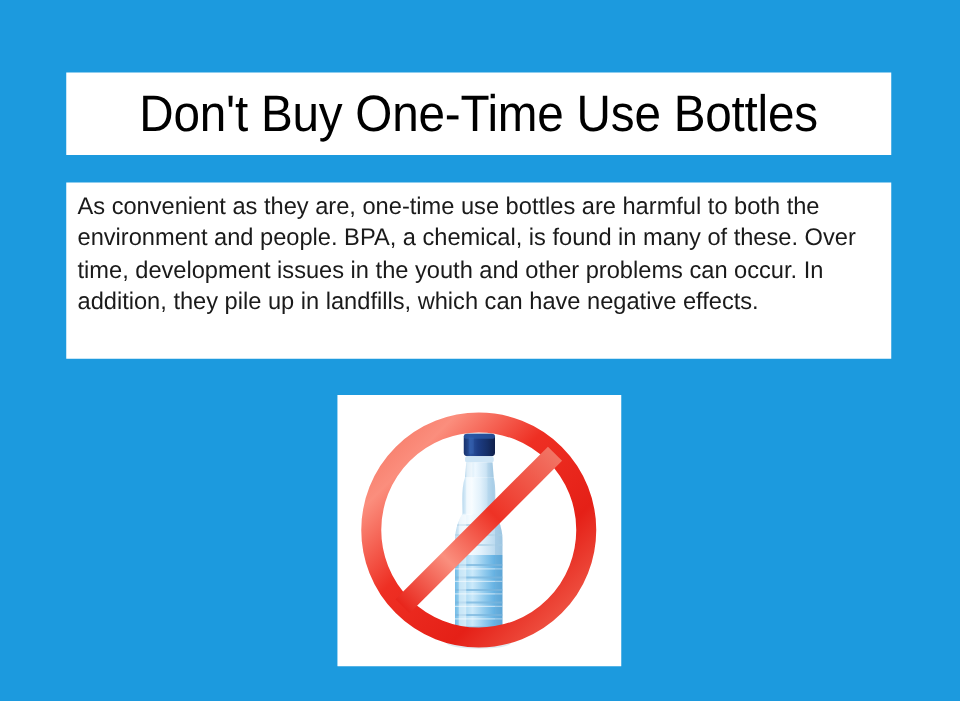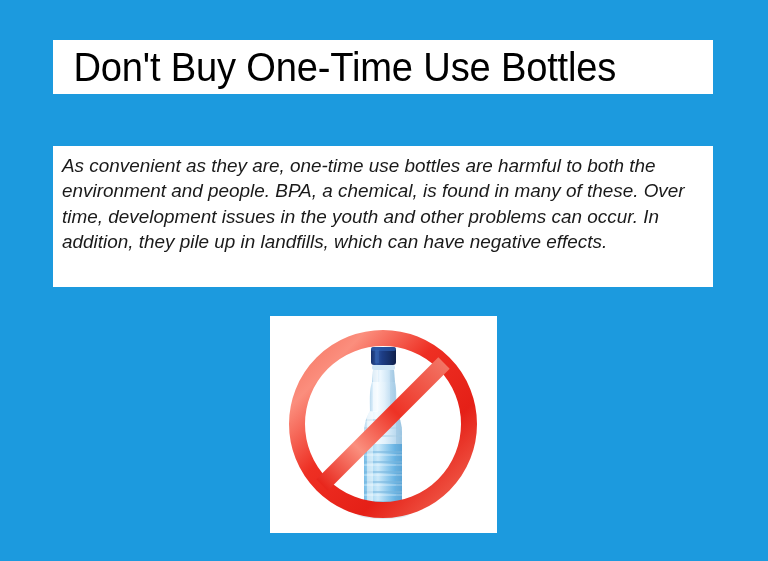--- a/index.html
+++ b/index.html
@@ -19,26 +19,27 @@
     width: 768px;
     height: 561px;
     background: #1c9ade;
     overflow: hidden;
   }
 
   
   #title-box {
     position: absolute;
     left: 53px;
-    top: 40px;
+    top: 58px;
     width: 660px;
-    height: 54px;
+    height: 66px;
     background: #ffffff;
     display: flex;
     align-items: center;
+    justify-content: center;
   }
   #title-text {
     font-family: "Liberation Sans", sans-serif;
     font-size: 41px;
     line-height: 1;
     color: #000000;
     white-space: nowrap;
     letter-spacing: -0.2px;
     transform: scaleX(0.93);
     transform-origin: center center;
@@ -47,21 +48,20 @@
   
   #body-box {
     position: absolute;
     left: 53px;
     top: 146px;
     width: 660px;
     height: 141px;
     background: #ffffff;
     box-sizing: border-box;
     padding: 7px 7px 6px 9px;
-    font-style: italic;
   }
   #body-text {
     font-family: "Liberation Sans", sans-serif;
     font-size: 19.2px;
     line-height: 25.4px;
     color: #1a1a1a;
     text-align: left;
     transform: scaleX(0.985);
     transform-origin: left top;
   }

